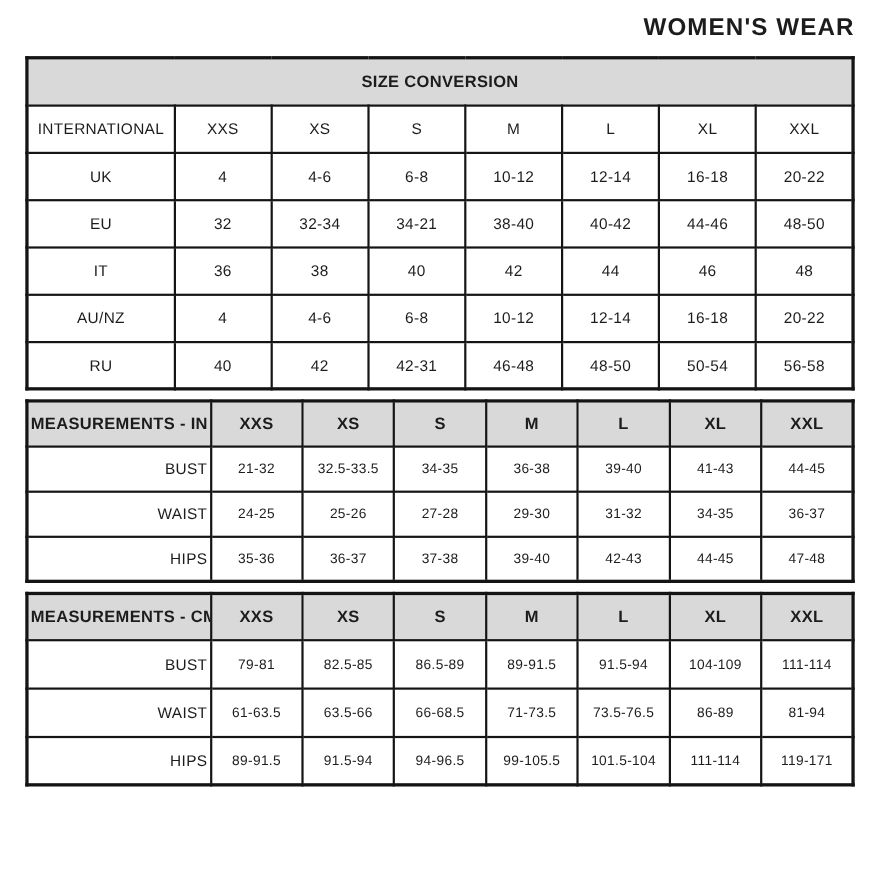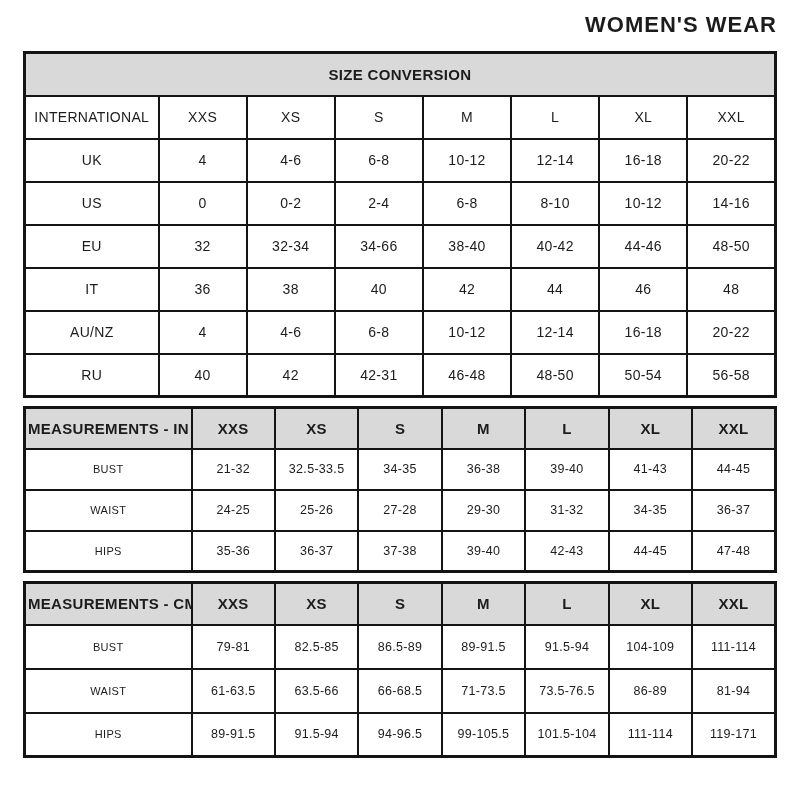--- a/index.html
+++ b/index.html
@@ -50,21 +50,21 @@
   .t1 tbody td { height: 43px; font-size: 14px; font-weight: 400; }
 
   
   .t2, .t3 { margin-top: 8px; }
   .t2 col.c-label, .t3 col.c-label { width: 167px; }
   .t2 thead th { height: 41px; }
   .t3 thead th { height: 42px; }
   .t2 tbody td { height: 41px; }
   .t3 tbody td { height: 44px; }
   .t2 tbody td, .t3 tbody td { font-size: 12.5px; font-weight: 400; }
-  .t2 tbody td:first-child, .t3 tbody td:first-child { font-size: 11px; }
+  .t2 tbody td:first-child, .t3 tbody td:first-child { font-size: 14px; text-align: right; }
 </style>
 </head>
 <body>
 
 <div class="sheet">
 
   <h1 class="page-title">WOMEN'S WEAR</h1>
 
   <table class="t1">
     <colgroup>
@@ -97,34 +97,24 @@
           <td>UK</td>
           <td>4</td>
           <td>4-6</td>
           <td>6-8</td>
           <td>10-12</td>
           <td>12-14</td>
           <td>16-18</td>
           <td>20-22</td>
         </tr>
         <tr>
-          <td>US</td>
-          <td>0</td>
-          <td>0-2</td>
-          <td>2-4</td>
-          <td>6-8</td>
-          <td>8-10</td>
-          <td>10-12</td>
-          <td>14-16</td>
-        </tr>
-        <tr>
           <td>EU</td>
           <td>32</td>
           <td>32-34</td>
-          <td>34-66</td>
+          <td>34-21</td>
           <td>38-40</td>
           <td>40-42</td>
           <td>44-46</td>
           <td>48-50</td>
         </tr>
         <tr>
           <td>IT</td>
           <td>36</td>
           <td>38</td>
           <td>40</td>

